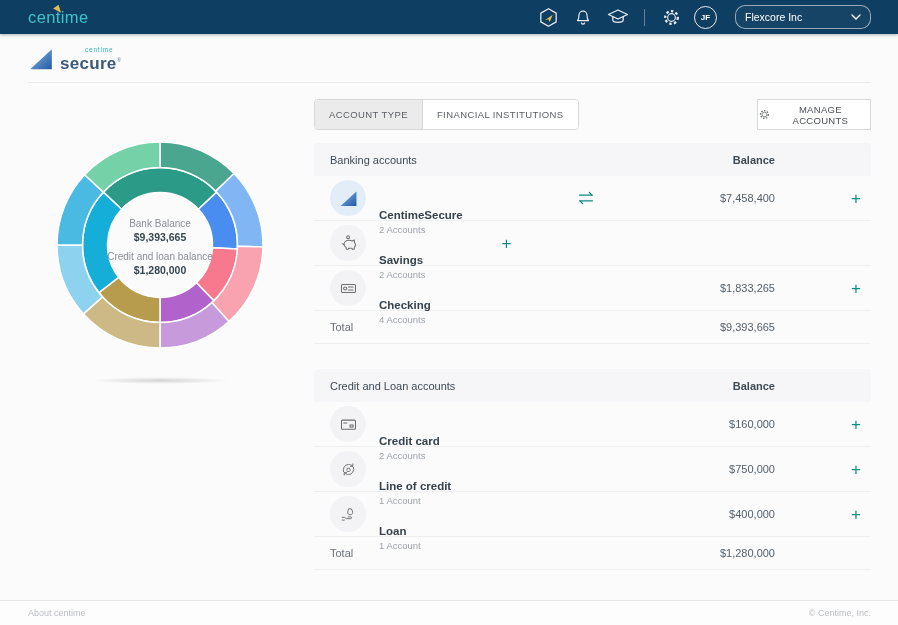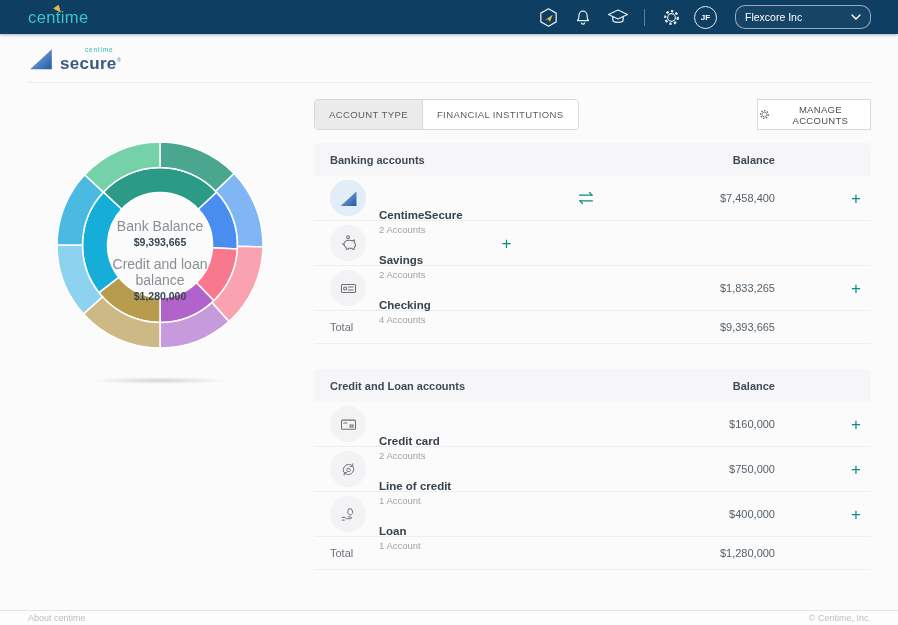--- a/index.html
+++ b/index.html
@@ -38,50 +38,50 @@
   .tab.active { background:#EBEBEC; }
   .tab + .tab { border-left:1px solid #D8D8DB; }
   .manage-btn { position:absolute; top:99px; right:27px; height:31px; width:114px; background:#fff; border:1px solid #D8D8DB;
                 border-radius:0; display:flex; align-items:center; justify-content:center; cursor:pointer;
                 font-family:inherit; font-size:9.5px; letter-spacing:.3px; color:#4A4F54; font-weight:500; }
 
   
   .chart-area { position:absolute; left:0; top:0; }
   #donut { position:absolute; left:56px; top:141px; }
   .donut-center { position:absolute; left:90px; top:218px; width:140px; text-align:center; }
-  .dc-label { font-size:14px; color:#8A8F94; margin-top:8px; }
+  .dc-label { font-size:10px; color:#8A8F94; margin-top:8px; }
   .dc-label:first-child { margin-top:0; }
   .dc-value { font-size:10.5px; color:#37474F; font-weight:bold; margin-top:2px; }
   .donut-shadow { position:absolute; left:90px; top:377px; width:140px; height:7px;
                   background:radial-gradient(ellipse at center, rgba(110,110,110,.28) 0%, rgba(110,110,110,0) 70%); }
 
   
   .acct-table { position:absolute; left:314px; width:557px; }
   .table-banking { top:143px; }
   .table-credit { top:369px; }
   .thead { height:33px; background:#F6F6F9; border-radius:4px 4px 0 0; display:flex; align-items:center; padding-left:16px; }
-  .thead-title { font-size:11px; font-weight:700; color:#3F4A54; }
+  .thead-title { font-size:11px; font-weight:400; color:#3F4A54; }
   .thead-balance { flex:1; text-align:right; font-size:11px; font-weight:600; color:#3F4A54; }
   .plus-spacer { width:96px; flex:none; }
   .acct-row { position:relative; height:45px; display:flex; align-items:center; padding-left:16px; border-bottom:1px solid #EFEFF2; }
   .acct-icon { width:36px; height:36px; border-radius:50%; background:#F3F3F5; display:flex; align-items:center; justify-content:center; flex:none; }
   .acct-icon.centime-bg { background:#E3EDF8; }
   .acct-names { margin-left:13px; }
   .acct-name { font-size:11.5px; font-weight:600; color:#37424C;margin-top:48px; }
   .acct-sub { font-size:9.5px; color:#9EA4AA; margin-top:3px; }
   .transfer { position:absolute; left:264px; top:15px; background:none; border:none; cursor:pointer; padding:0; }
   .acct-balance { flex:1; text-align:right; font-size:11px; color:#55606A; }
   .plus { width:96px; flex:none; display:flex; justify-content:flex-end; padding-right:10px; background:none; border:none;
           color:#0B8F82; font-size:17px; line-height:17px; font-weight:400; cursor:pointer; font-family:inherit; }
   .total-row { height:33px; display:flex; align-items:center; padding-left:16px; border-bottom:1px solid #EFEFF2; }
   .total-label { font-size:11px; color:#6B7278; }
   .total-value { flex:1; text-align:right; font-size:11px; color:#55606A; }
 
   
-  .footer { position:absolute; left:0; bottom:0; width:100%; height:15px; border-top:1px solid #E6E6E9; background:#FDFDFE;
+  .footer { position:absolute; left:0; bottom:0; width:100%; height:25px; border-top:1px solid #E6E6E9; background:#FDFDFE;
             display:flex; align-items:center; justify-content:space-between; padding:0 27px 0 28px; }
   .footer-text { font-size:9px; color:#BCBEC2; }
   .footer-link { cursor:pointer; }
 </style>
 </head>
 <body>
 
 <div class="app">
 
   <header class="topbar">

